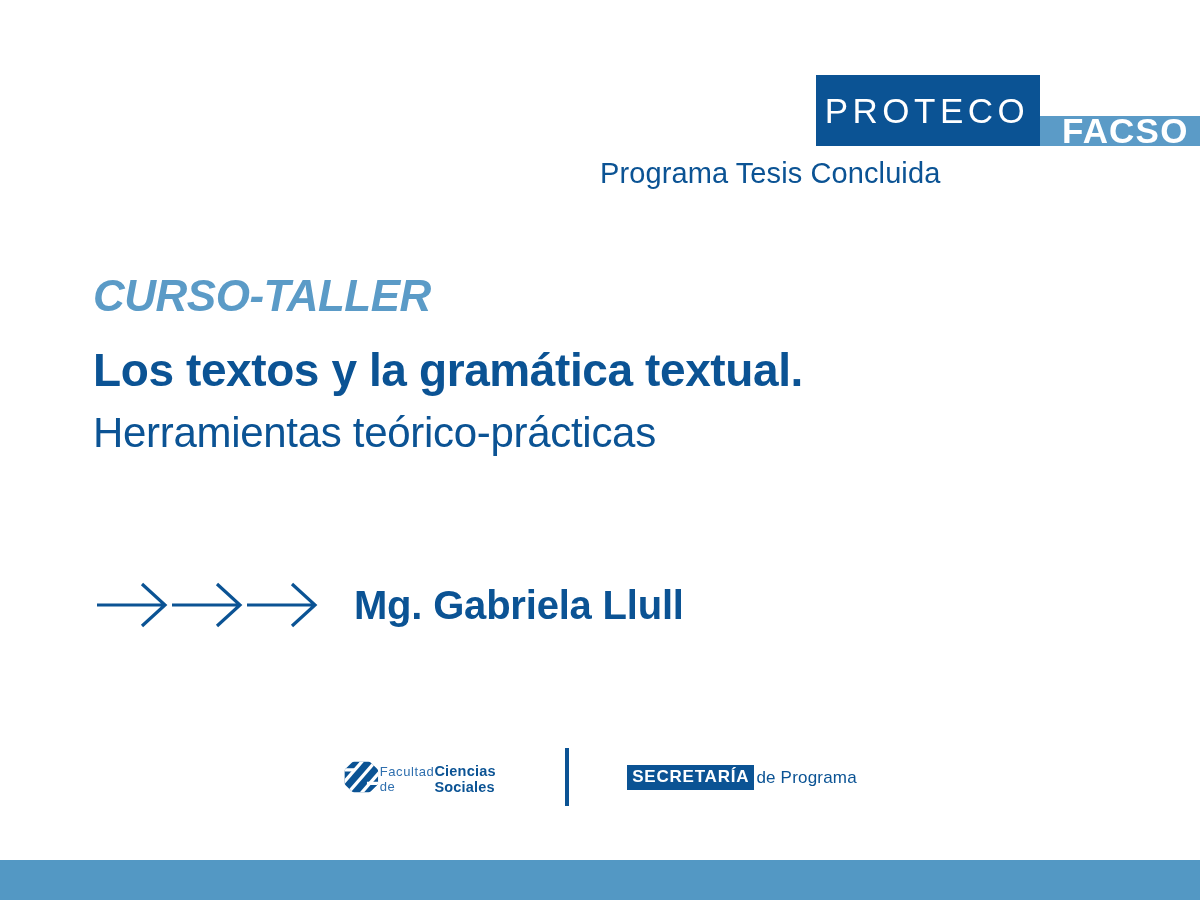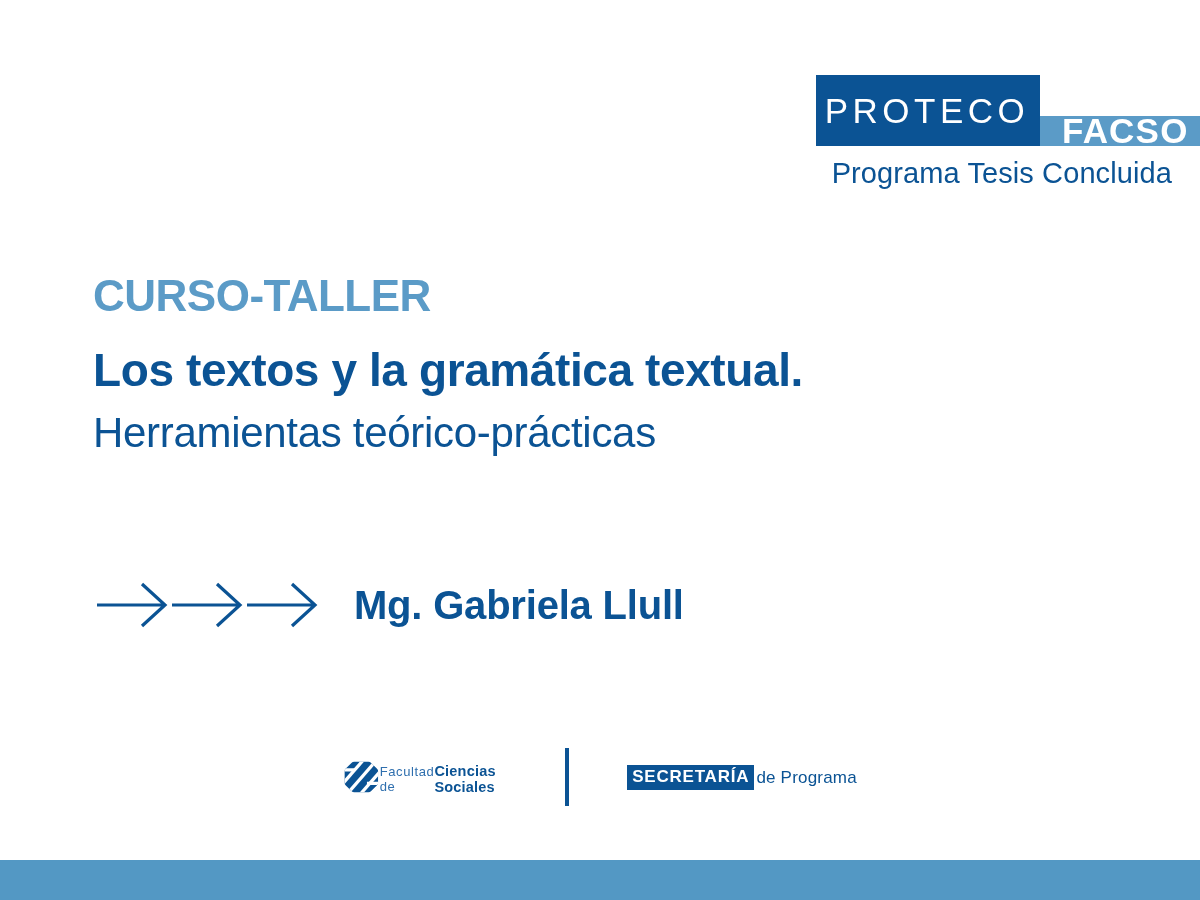--- a/index.html
+++ b/index.html
@@ -57,33 +57,33 @@
     letter-spacing: 1.2px;
     padding-left: 22px;
     box-sizing: border-box;
     margin-top: 41px;
   }
   .brand-subtitle {
     position: absolute;
     top: 157px;
     left: 600px;
     width: 572px;
-    text-align: right;
     font-size: 29px;
     color: #0b5394;
     font-weight: 400;
     letter-spacing: 0.1px;
   }
 
   
   .kicker {
     position: absolute;
     top: 271px;
     left: 93px;
     font-size: 44px;
+    font-style: italic;
     font-weight: 700;
     color: #5b9bc7;
     letter-spacing: -0.5px;
   }
   .title-main {
     position: absolute;
     top: 343px;
     left: 93px;
     font-size: 46px;
     font-weight: 700;

